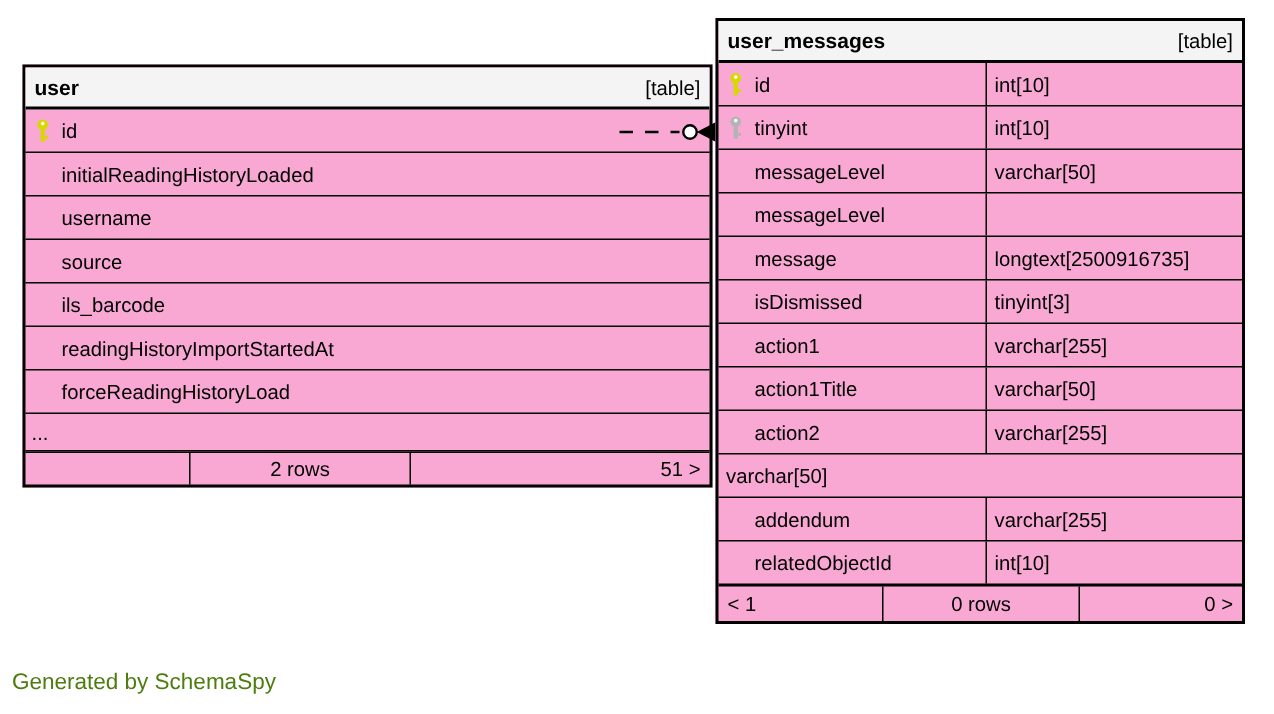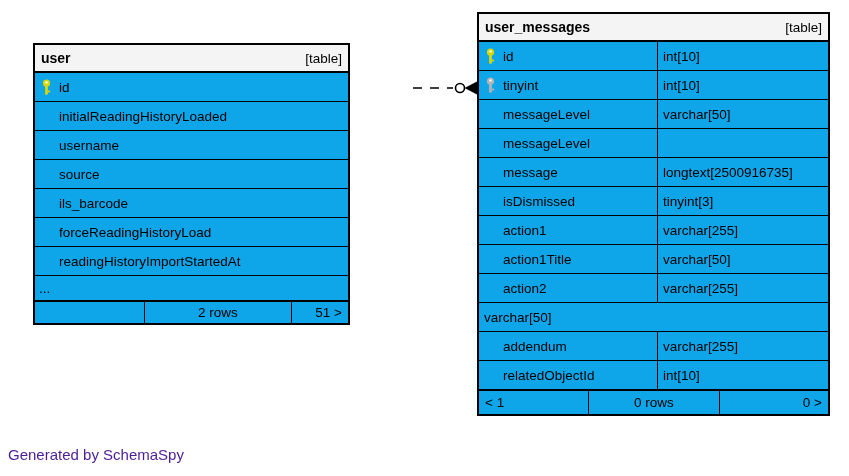--- a/index.html
+++ b/index.html
@@ -9,21 +9,21 @@
     height: 476px;
     background: #ffffff;
     font-family: "Liberation Sans", sans-serif;
     color: #000000;
     overflow: hidden;
   }
   .table-box {
     position: absolute;
     box-sizing: border-box;
     border: 2px solid #000000;
-    background: #0ea5e9;
+    background: #f9a8d4;
     font-size: 13.5px;
     text-align: center;
   }
   .t-header {
     display: flex;
     justify-content: space-between;
     align-items: center;
     height: 26px;
     border-bottom: 2px solid #000000;
     background: #f4f4f4;
@@ -77,29 +77,29 @@
   .f-right { flex: 1; justify-content: flex-end; }
   #table-user .f-center { width: 147px; }
   #table-user-messages .f-center { width: 131px; }
   #table-user-messages .t-footer { height: 23px; }
   .relationship-svg { position: absolute; left: 411px; top: 78px; }
   .generated-by {
     position: absolute;
     left: 8px;
     top: 446px;
     font-size: 15px;
-    color: #4c1d95;
+    color: #4d7c0f;
   }
 </style>
 </head>
 <body>
 
 <div class="canvas">
 
-  <div class="table-box" id="table-user" style="left:33px; top:43px; width:317px;">
+  <div class="table-box" id="table-user" style="left:15px; top:43px; width:460px;">
     <div class="t-header">
       <span class="tname">user</span>
       <span class="tbadge">[table]</span>
     </div>
     <div>
         <div class="row">
           <span class="name-cell">
             <span class="key-slot">
               <svg width="11" height="16" viewBox="0 0 11 16">
                 <circle cx="5.5" cy="4.2" r="3.6" fill="#d8d800"></circle>
@@ -131,27 +131,27 @@
         </div>
         <div class="row">
           <span class="name-cell">
             <span class="key-slot"></span>
             <span>ils_barcode</span>
           </span>
         </div>
         <div class="row">
           <span class="name-cell">
             <span class="key-slot"></span>
+            <span>readingHistoryImportStartedAt</span>
+          </span>
+        </div>
+        <div class="row">
+          <span class="name-cell">
+            <span class="key-slot"></span>
             <span>forceReadingHistoryLoad</span>
-          </span>
-        </div>
-        <div class="row">
-          <span class="name-cell">
-            <span class="key-slot"></span>
-            <span>readingHistoryImportStartedAt</span>
           </span>
         </div>
         <div class="row ellipsis-row">
           <span class="ellipsis-cell">...</span>
         </div>
       </div>
     <div class="t-footer">
       <span class="f-cell f-left"></span>
       <span class="f-cell f-center">2 rows</span>
       <span class="f-cell f-right">51 &gt;</span>

